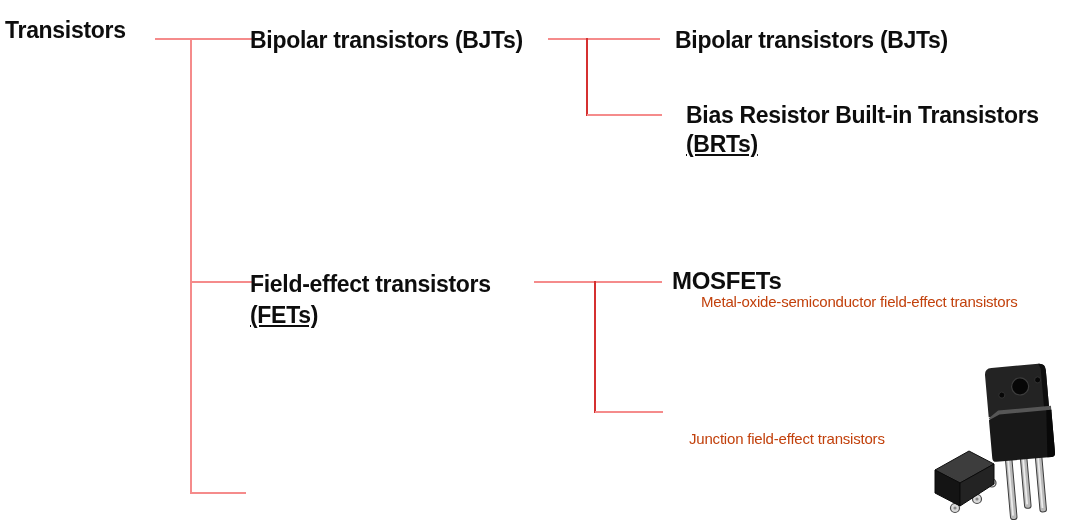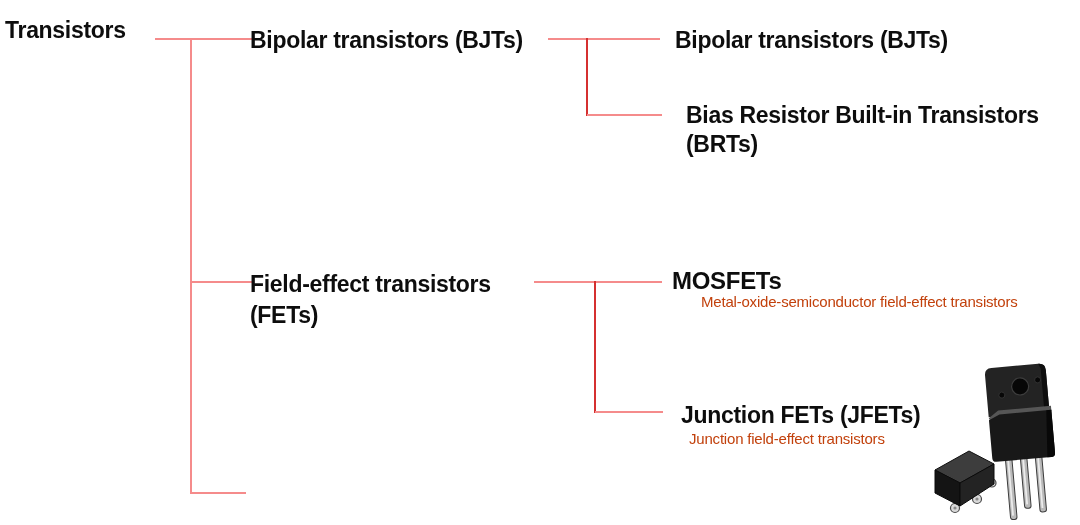--- a/index.html
+++ b/index.html
@@ -17,21 +17,21 @@
   }
   .node {
     position: absolute;
     color: #0d0d0d;
     font-weight: bold;
     font-size: 23px;
     line-height: 29px;
     white-space: nowrap;
     letter-spacing: -0.3px;
   }
-  .node .l2 { display: block; }
+  .node .l2 { display: block; text-decoration: underline; }
   .subtitle {
     position: absolute;
     color: #c2410c;
     font-weight: normal;
     font-size: 15px;
     line-height: 18px;
     white-space: nowrap;
     letter-spacing: -0.2px;
   }
   .line { position: absolute; }
@@ -67,21 +67,20 @@
   </div>
 
   <div class="node" style="left:250px; top:269px; line-height:31px;">
     <span class="l1">Field-effect transistors</span>
     <span class="l2">(FETs)</span>
   </div>
 
   <div class="node" style="left:672px; top:266px; font-size:24px;">MOSFETs</div>
   <div class="subtitle" style="left:701px; top:293px;">Metal-oxide-semiconductor field-effect transistors</div>
 
-  <div class="node" style="left:681px; top:401px;">Junction FETs (JFETs)</div>
   <div class="subtitle" style="left:689px; top:430px;">Junction field-effect transistors</div>
 
 
   <div class="illustration">
     <svg width="177" height="173" viewBox="0 0 177 173">
 
       <g transform="rotate(-5 125 90)">
 
         <g>
           <rect x="101" y="98" width="6.5" height="68" rx="2.5" fill="#b9b9b9" stroke="#3c3c3c" stroke-width="1"></rect>

